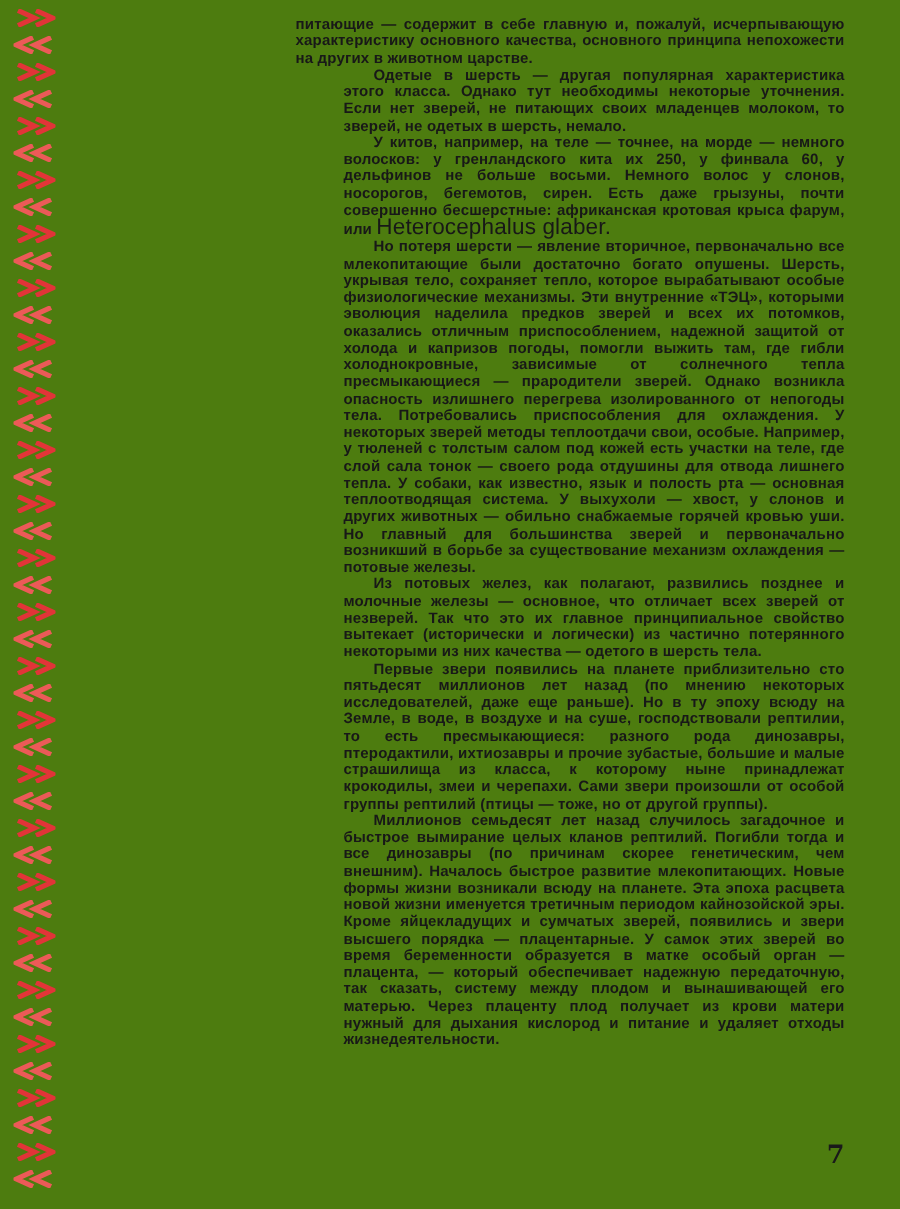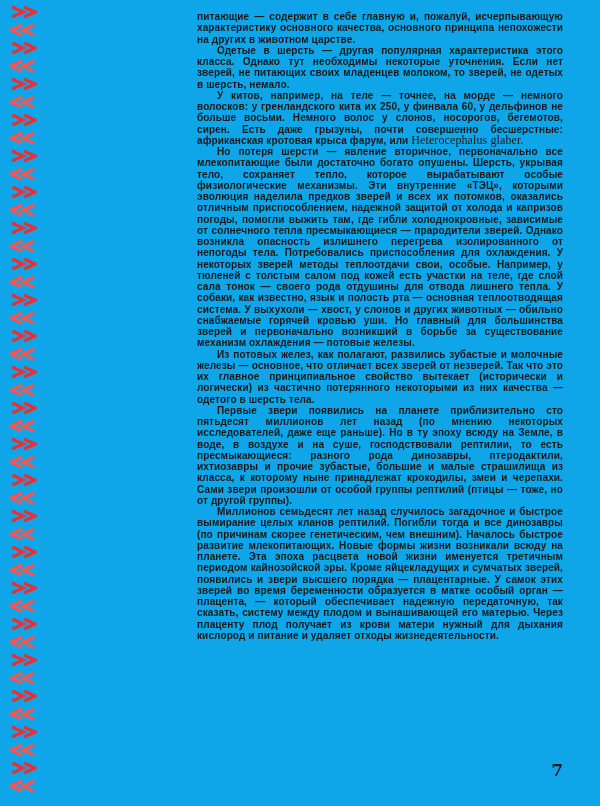--- a/index.html
+++ b/index.html
@@ -5,21 +5,21 @@
   html, body {
     margin: 0;
     padding: 0;
     background: #ffffff;
     font-family: "Liberation Sans", sans-serif;
   }
   .scan-page {
     position: relative;
     width: 600px;
     height: 806px;
-    background: #0ea5e9;
+    background: #4d7c0f;
     overflow: hidden;
   }
   
   .margin-pattern {
     position: absolute;
     left: 9px;
     top: 6px;
     width: 28px;
     display: flex;
     flex-direction: column;
@@ -43,25 +43,26 @@
     padding: 0;
     font-family: "Liberation Sans", sans-serif;
     font-size: 10px;
     line-height: 11.25px;
     font-weight: 700;
     text-align: justify;
     letter-spacing: 0.12px;
   }
   .text-column p.indent {
     text-indent: 20px;
+    margin-left: 32px;
   }
   .latin {
-    font-family: Liberation Serif, serif;
+    font-family: Liberation Sans, sans-serif;
     font-weight: 400;
-    font-size: 12px;
+    font-size: 15px;
     letter-spacing: 0.1px;
   }
   .page-number {
     position: absolute;
     right: 37px;
     top: 760px;
     font-family: "DejaVu Serif", serif;
     font-weight: 700;
     font-size: 17px;
     color: #1a1a1a;
@@ -249,20 +250,20 @@
         <path d="M25,1 L14,6 L25,11" fill="none" stroke="#ec5a58" stroke-width="3.4" stroke-linecap="butt" stroke-linejoin="miter"></path>
         <path d="M13,1 L2,6 L13,11" fill="none" stroke="#ec5a58" stroke-width="3.4" stroke-linecap="butt" stroke-linejoin="miter"></path>
       </svg>
     </div>
 
   <div class="text-column">
       <p class=""><span>питающие — содержит в себе главную и, пожалуй, исчерпывающую характеристику основного качества, основного принципа непохожести на других в животном царстве.</span></p>
       <p class="indent"><span>Одетые в шерсть — другая популярная характеристика этого класса. Однако тут необходимы некоторые уточнения. Если нет зверей, не питающих своих младенцев молоком, то зверей, не одетых в шерсть, немало.</span></p>
       <p class="indent"><span>У китов, например, на теле — точнее, на морде — немного волосков: у гренландского кита их 250, у финвала 60, у дельфинов не больше восьми. Немного волос у слонов, носорогов, бегемотов, сирен. Есть даже грызуны, почти совершенно бесшерстные: африканская кротовая крыса фарум, или </span><span class="latin">Heterocephalus glaber.</span></p>
       <p class="indent"><span>Но потеря шерсти — явление вторичное, первоначально все млекопитающие были достаточно богато опушены. Шерсть, укрывая тело, сохраняет тепло, которое вырабатывают особые физиологические механизмы. Эти внутренние «ТЭЦ», которыми эволюция наделила предков зверей и всех их потомков, оказались отличным приспособлением, надежной защитой от холода и капризов погоды, помогли выжить там, где гибли холоднокровные, зависимые от солнечного тепла пресмыкающиеся — прародители зверей. Однако возникла опасность излишнего перегрева изолированного от непогоды тела. Потребовались приспособления для охлаждения. У некоторых зверей методы теплоотдачи свои, особые. Например, у тюленей с толстым салом под кожей есть участки на теле, где слой сала тонок — своего рода отдушины для отвода лишнего тепла. У собаки, как известно, язык и полость рта — основная теплоотводящая система. У выхухоли — хвост, у слонов и других животных — обильно снабжаемые горячей кровью уши. Но главный для большинства зверей и первоначально возникший в борьбе за существование механизм охлаждения — потовые железы.</span></p>
-      <p class="indent"><span>Из потовых желез, как полагают, развились зубастые и молочные железы — основное, что отличает всех зверей от незверей. Так что это их главное принципиальное свойство вытекает (исторически и логически) из частично потерянного некоторыми из них качества — одетого в шерсть тела.</span></p>
+      <p class="indent"><span>Из потовых желез, как полагают, развились позднее и молочные железы — основное, что отличает всех зверей от незверей. Так что это их главное принципиальное свойство вытекает (исторически и логически) из частично потерянного некоторыми из них качества — одетого в шерсть тела.</span></p>
       <p class="indent"><span>Первые звери появились на планете приблизительно сто пятьдесят миллионов лет назад (по мнению некоторых исследователей, даже еще раньше). Но в ту эпоху всюду на Земле, в воде, в воздухе и на суше, господствовали рептилии, то есть пресмыкающиеся: разного рода динозавры, птеродактили, ихтиозавры и прочие зубастые, большие и малые страшилища из класса, к которому ныне принадлежат крокодилы, змеи и черепахи. Сами звери произошли от особой группы рептилий (птицы — тоже, но от другой группы).</span></p>
       <p class="indent"><span>Миллионов семьдесят лет назад случилось загадочное и быстрое вымирание целых кланов рептилий. Погибли тогда и все динозавры (по причинам скорее генетическим, чем внешним). Началось быстрое развитие млекопитающих. Новые формы жизни возникали всюду на планете. Эта эпоха расцвета новой жизни именуется третичным периодом кайнозойской эры. Кроме яйцекладущих и сумчатых зверей, появились и звери высшего порядка — плацентарные. У самок этих зверей во время беременности образуется в матке особый орган — плацента, — который обеспечивает надежную передаточную, так сказать, систему между плодом и вынашивающей его матерью. Через плаценту плод получает из крови матери нужный для дыхания кислород и питание и удаляет отходы жизнедеятельности.</span></p>
     </div>
 
   <div class="page-number">7</div>
 
 </div>
 
 </body></html>

